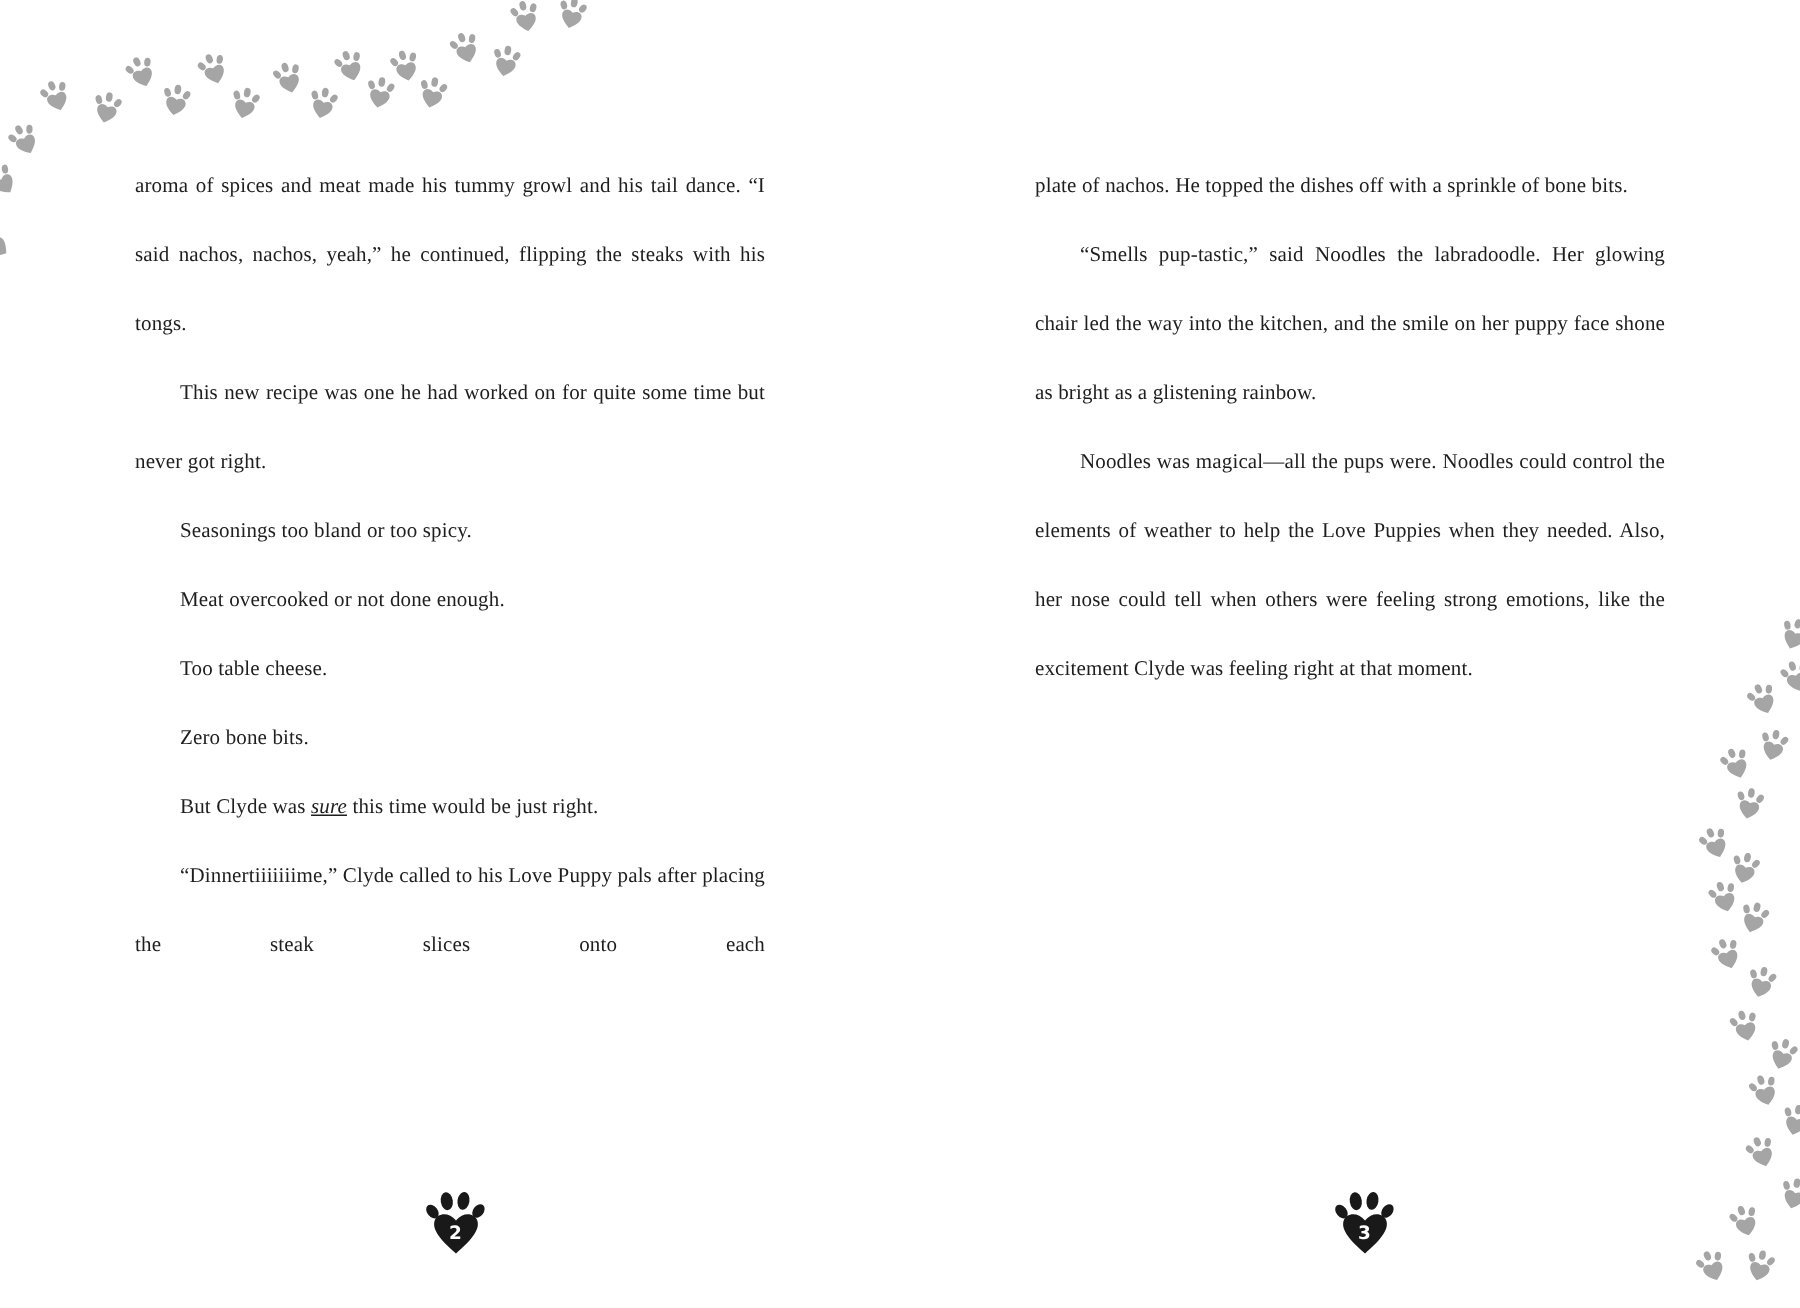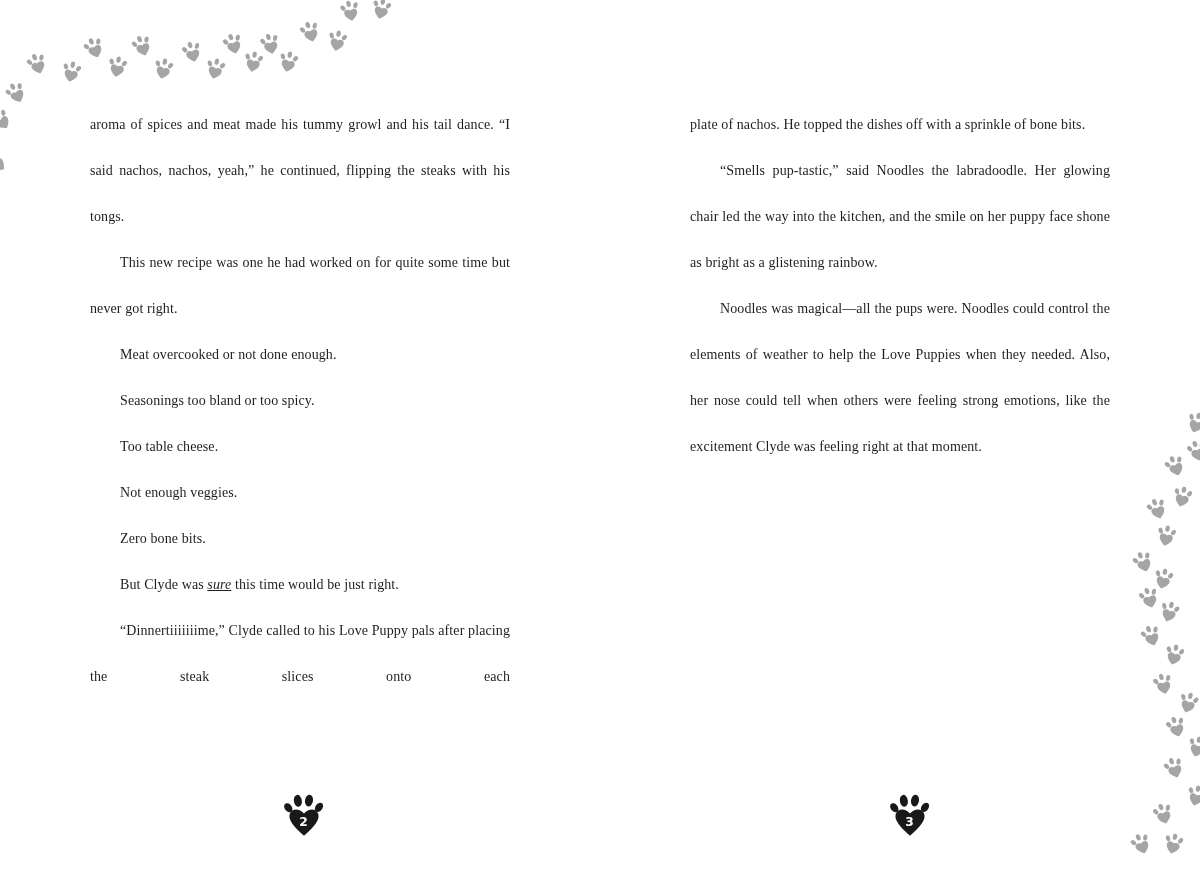--- a/index.html
+++ b/index.html
@@ -195,24 +195,23 @@
       </svg>
       <svg viewBox="0 0 24 24" class="paw" style="left: 1162px; top: 833px; transform: rotate(15deg);">
         <use href="#paw-shape"></use>
       </svg>
     </div>
 
   <div>
     <div class="text-column left">
         <p class="para"><span>aroma of spices and meat made his tummy growl and his tail dance. “I said nachos, nachos, yeah,” he continued, flipping the steaks with his tongs.</span></p>
         <p class="para indent"><span>This new recipe was one he had worked on for quite some time but never got right.</span></p>
+        <p class="para indent"><span>Seasonings too bland or too spicy.</span></p>
         <p class="para indent"><span>Meat overcooked or not done enough.</span></p>
-        <p class="para indent"><span>Seasonings too bland or too spicy.</span></p>
         <p class="para indent"><span>Too table cheese.</span></p>
-        <p class="para indent"><span>Not enough veggies.</span></p>
         <p class="para indent"><span>Zero bone bits.</span></p>
         <p class="para indent"><span>But Clyde was </span><em>sure</em><span> this time would be just right.</span></p>
         <p class="para indent cont"><span>“Dinnertiiiiiiime,” Clyde called to his Love Puppy pals after placing the steak slices onto each</span></p>
       </div>
     <div class="badge left">
       <svg viewBox="0 0 60 58">
         <ellipse cx="9.5" cy="19.5" rx="4.6" ry="6.6" transform="rotate(-38 9.5 19.5)"></ellipse>
         <ellipse cx="22" cy="10.5" rx="5.2" ry="7.8" transform="rotate(-9 22 10.5)"></ellipse>
         <ellipse cx="36.5" cy="10.2" rx="5.2" ry="7.8" transform="rotate(9 36.5 10.2)"></ellipse>
         <ellipse cx="49.5" cy="19" rx="4.6" ry="6.6" transform="rotate(37 49.5 19)"></ellipse>

